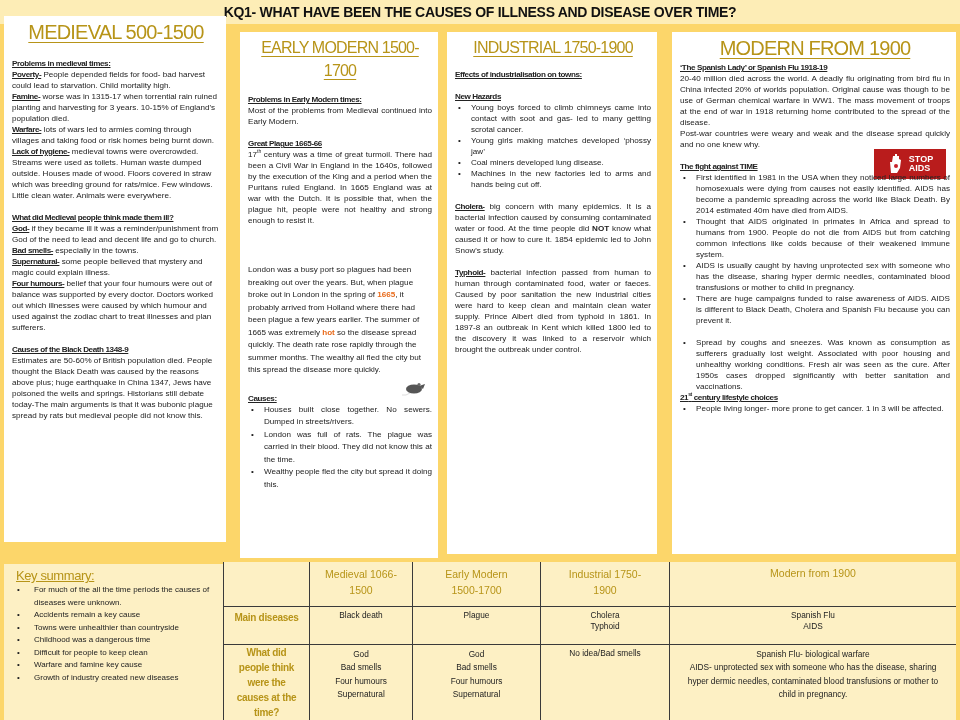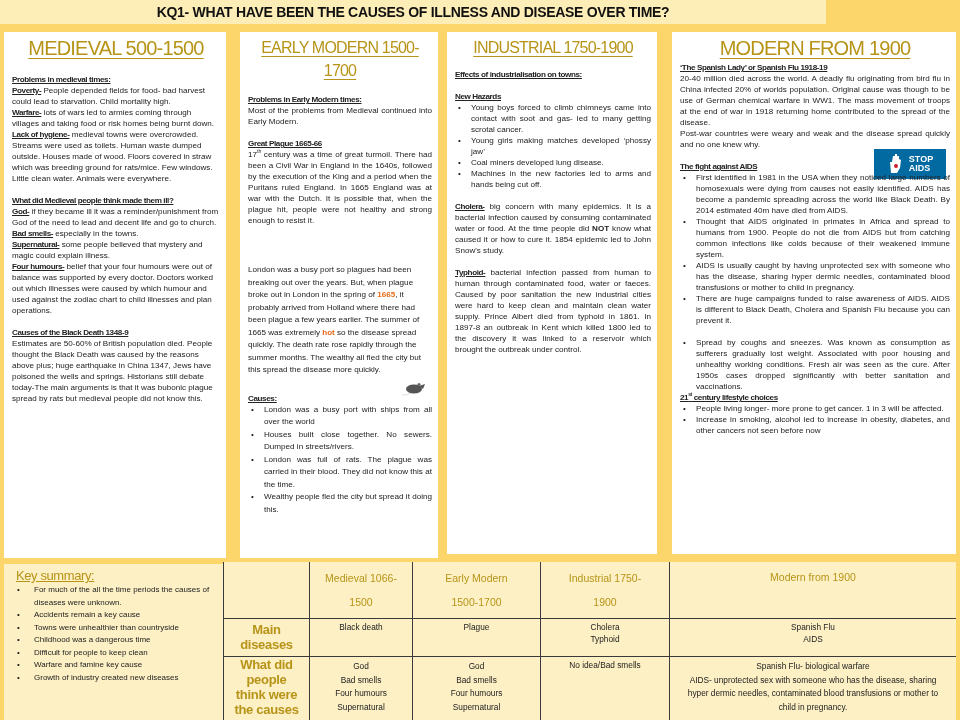--- a/index.html
+++ b/index.html
@@ -4,33 +4,33 @@
 <style>
   * { box-sizing: border-box; margin: 0; padding: 0; }
   html, body { width: 960px; height: 720px; overflow: hidden; }
   body {
     background: #fcd66a;
     font-family: "Liberation Sans", sans-serif;
     color: #222;
     position: relative;
   }
   .title-bar {
-    position: absolute; left: 0; top: 0; width: 826px; height: 28px;
+    position: absolute; left: 0; top: 0; width: 960px; height: 28px;
     background: #fdedb6;
     border-bottom: 4px solid #fcd66a;
     display: flex; align-items: center; justify-content: center;
     font-size: 14px; font-weight: bold; color: #111; letter-spacing: -0.3px;
   }
   .panel {
     position: absolute; background: #fff;
     padding: 4px 6px 2px 8px;
     font-size: 8.1px; line-height: 11px;
     overflow: hidden;
   }
-  #p-med { left: 4px; top: 32px; width: 222px; height: 526px; }
+  #p-med { left: 4px; top: 16px; width: 222px; height: 526px; }
   #p-early { left: 240px; top: 32px; width: 198px; height: 526px; padding-left: 8px; padding-right: 6px; }
   #p-ind { left: 447px; top: 32px; width: 210px; height: 522px; }
   #p-mod { left: 672px; top: 32px; width: 284px; height: 522px; }
   .heading {
     color: #b79418; text-align: center; font-size: 20px; line-height: 24px;
     letter-spacing: -0.8px;
   }
   .heading span { text-decoration: underline; text-decoration-thickness: 1px; text-underline-offset: 3px; }
   #p-early .heading { font-size: 16px; line-height: 23px; }
   #p-ind .heading { font-size: 16px; line-height: 23px; }
@@ -40,21 +40,21 @@
   .justify { text-align: justify; }
   .gap { height: 11px; }
   ul.bul { list-style: none; }
   ul.bul li { position: relative; padding-left: 16px; text-align: justify; }
   ul.bul li::before { content: "\2022"; position: absolute; left: 3px; top: 0; }
   .hl { color: #e86a1a; font-weight: bold; }
   sup { font-size: 5px; line-height: 0; }
   .rat { position: absolute; right: 6px; width: 26px; height: 18px; }
   .stop-aids {
     position: absolute; right: 10px; top: 117px; width: 72px; height: 30px;
-    background: #0369a1; display: flex; align-items: center; justify-content: center;
+    background: #b91c1c; display: flex; align-items: center; justify-content: center;
     color: #fff; font-weight: bold; font-size: 9px; line-height: 8px; gap: 4px;
   }
   
   .summary {
     position: absolute; left: 4px; top: 564px; width: 219px; height: 175px;
     background: #fdf0c4; padding: 4px 6px;
     font-size: 8px; line-height: 12.5px;
   }
   .summary .s-title { color: #b79418; font-size: 13px; line-height: 16px; text-decoration: underline; letter-spacing: -0.4px; margin-left: 6px; }
   .summary ul { list-style: none; }
@@ -64,40 +64,41 @@
     position: absolute; left: 223px; top: 562px; width: 733px; height: 154px;
     border-collapse: collapse; background: #fdf0c4;
     font-size: 8.3px; line-height: 11.5px; color: #222;
   }
   table.sumtab td, table.sumtab th {
     border: 1px solid #3a3a3a; text-align: center; vertical-align: top; padding: 3px 3px;
   }
   table.sumtab tr:first-child td, table.sumtab tr:first-child th { border-top: none; }
   table.sumtab tr:last-child td, table.sumtab tr:last-child th { border-bottom: none; }
   table.sumtab td:last-child, table.sumtab th:last-child { border-right: none; }
-  table.sumtab th { color: #b79418; font-weight: normal; font-size: 10.5px; line-height: 24px; }
-  table.sumtab .rowhead { color: #b79418; font-weight: bold; font-size: 13px; line-height: 15px; letter-spacing: -0.3px; }
+  table.sumtab th { color: #b79418; font-weight: normal; font-size: 10.5px; line-height: 16px; }
+  table.sumtab .rowhead { color: #b79418; font-weight: bold; font-size: 10px; line-height: 15px; letter-spacing: -0.3px; }
 </style>
 </head>
 <body>
 
 <div class="title-bar">KQ1- WHAT HAVE BEEN THE CAUSES OF ILLNESS AND DISEASE OVER TIME?</div>
 
 <div class="panel" id="p-med">
   <div class="heading" style="margin-bottom:14px;"><span>MEDIEVAL 500-1500</span></div>
   <div class="sec-title">Problems in medieval times:</div>
   <div><span class="lead">Poverty-</span><span> People depended fields for food- bad harvest could lead to starvation. Child mortality high.</span></div>
+  <div><span class="lead">Famine-</span><span> worse was in 1315-17 when torrential rain ruined planting and harvesting for 3 years. 10-15% of England's population died.</span></div>
   <div><span class="lead">Warfare-</span><span> lots of wars led to armies coming through villages and taking food or risk homes being burnt down.</span></div>
   <div><span class="lead">Lack of hygiene-</span><span> medieval towns were overcrowded. Streams were used as toilets. Human waste dumped outside. Houses made of wood. Floors covered in straw which was breeding ground for rats/mice. Few windows. Little clean water. Animals were everywhere.</span></div>
   <div class="gap"></div>
   <div class="sec-title">What did Medieval people think made them ill?</div>
   <div><span class="lead">God-</span><span> if they became ill it was a reminder/punishment from God of the need to lead and decent life and go to church.</span></div>
   <div><span class="lead">Bad smells-</span><span> especially in the towns.</span></div>
   <div><span class="lead">Supernatural-</span><span> some people believed that mystery and magic could explain illness.</span></div>
-  <div><span class="lead">Four humours-</span><span> belief that your four humours were out of balance was supported by every doctor. Doctors worked out which illnesses were caused by which humour and used against the zodiac chart to child illnesses and plan operations.</span></div>
+  <div><span class="lead">Four humours-</span><span> belief that your four humours were out of balance was supported by every doctor. Doctors worked out which illnesses were caused by which humour and used against the zodiac chart to treat illnesses and plan sufferers.</span></div>
   <div class="gap"></div>
   <div class="sec-title">Causes of the Black Death 1348-9</div>
   <div><span>Estimates are 50-60% of British population died. People thought the Black Death was caused by the reasons above plus; huge earthquake in China 1347, Jews have poisoned the wells and springs. Historians still debate today-The main arguments is that it was bubonic plague spread by rats but </span><span style="">medieval people did not know this.</span></div>
 </div>
 
 <div class="panel" id="p-early">
   <div class="heading" style="margin-bottom:12px;"><span>EARLY MODERN 1500-1700</span></div>
   <div class="sec-title">Problems in Early Modern times:</div>
   <div class="justify">Most of the problems from Medieval continued into Early Modern.</div>
   <div class="gap"></div>
@@ -108,21 +109,20 @@
   <div style="position:relative; height:24px;">
     <svg class="rat" style="top:2px;" viewBox="0 0 26 18">
       <path d="M2 16 Q6 17 10 14" stroke="#ddd" stroke-width="1" fill="none"></path>
       <ellipse cx="14" cy="10" rx="8" ry="4.5" fill="#555"></ellipse>
       <path d="M19 7 L25 5 L23 10 Z" fill="#555"></path>
       <circle cx="19" cy="5.5" r="1.6" fill="#666"></circle>
     </svg>
   </div>
   <div class="sec-title" style="margin-top:-8px;">Causes:</div>
   <ul class="bul" style="line-height:12.5px;">
-    <li>London was a busy port with ships from all over the world</li>
     <li>Houses built close together. No sewers. Dumped in streets/rivers.</li>
     <li>London was full of rats. The plague was carried in their blood. They did not know this at the time.</li>
     <li>Wealthy people fled the city but spread it doing this.</li>
   </ul>
 </div>
 
 <div class="panel" id="p-ind">
   <div class="heading" style="margin-bottom:10px;"><span>INDUSTRIAL 1750-1900</span></div>
   <div class="sec-title">Effects of industrialisation on towns:</div>
   <div class="gap"></div>
@@ -148,35 +148,34 @@
     <svg width="18" height="22" viewBox="0 0 18 22">
       <path d="M4 20 L3 9 L5 9 L6 3 L8 3 L8 1 L10 1 L10 3 L12 3 L12 6 L14 7 L13 15 L10 20 Z" fill="#fff"></path>
       <circle cx="9" cy="13" r="2" fill="#c8202a"></circle>
     </svg>
     <div style="line-height:9px;">
         <div>STOP</div>
         <div>AIDS</div>
       </div>
   </div>
   <div style="height:11px;"></div>
-  <div class="sec-title">The fight against AIDS</div>
+  <div class="sec-title">The fight against TIME</div>
   <ul class="bul">
     <li>First identified in 1981 in the USA when they noticed large numbers of homosexuals were dying from causes not easily identified. AIDS has become a pandemic spreading across the world like Black Death. By 2014 estimated 40m have died from AIDS.</li>
     <li>Thought that AIDS originated in primates in Africa and spread to humans from 1900. People do not die from AIDS but from catching common infections like colds because of their weakened immune system.</li>
     <li>AIDS is usually caught by having unprotected sex with someone who has the disease, sharing hyper dermic needles, contaminated blood transfusions or mother to child in pregnancy.</li>
     <li>There are huge campaigns funded to raise awareness of AIDS. AIDS is different to Black Death, Cholera and Spanish Flu because you can prevent it.</li>
   </ul>
   <div class="gap"></div>
   <ul class="bul">
     <li>Spread by coughs and sneezes. Was known as consumption as sufferers gradually lost weight. Associated with poor housing and unhealthy working conditions. Fresh air was seen as the cure. After 1950s cases dropped significantly with better sanitation and vaccinations.</li>
   </ul>
   <div class="sec-title"><span>21</span><sup>st</sup><span> century lifestyle choices</span></div>
   <ul class="bul">
     <li>People living longer- more prone to get cancer. 1 in 3 will be affected.</li>
-    <li>Increase in smoking, alcohol led to increase in obesity, diabetes, and other cancers not seen before now</li>
   </ul>
 </div>
 
 <div class="summary">
   <div class="s-title">Key summary:</div>
   <ul>
     <li>For much of the all the time periods the causes of diseases were unknown.</li>
     <li>Accidents remain a key cause</li>
     <li>Towns were unhealthier than countryside</li>
     <li>Childhood was a dangerous time</li>

